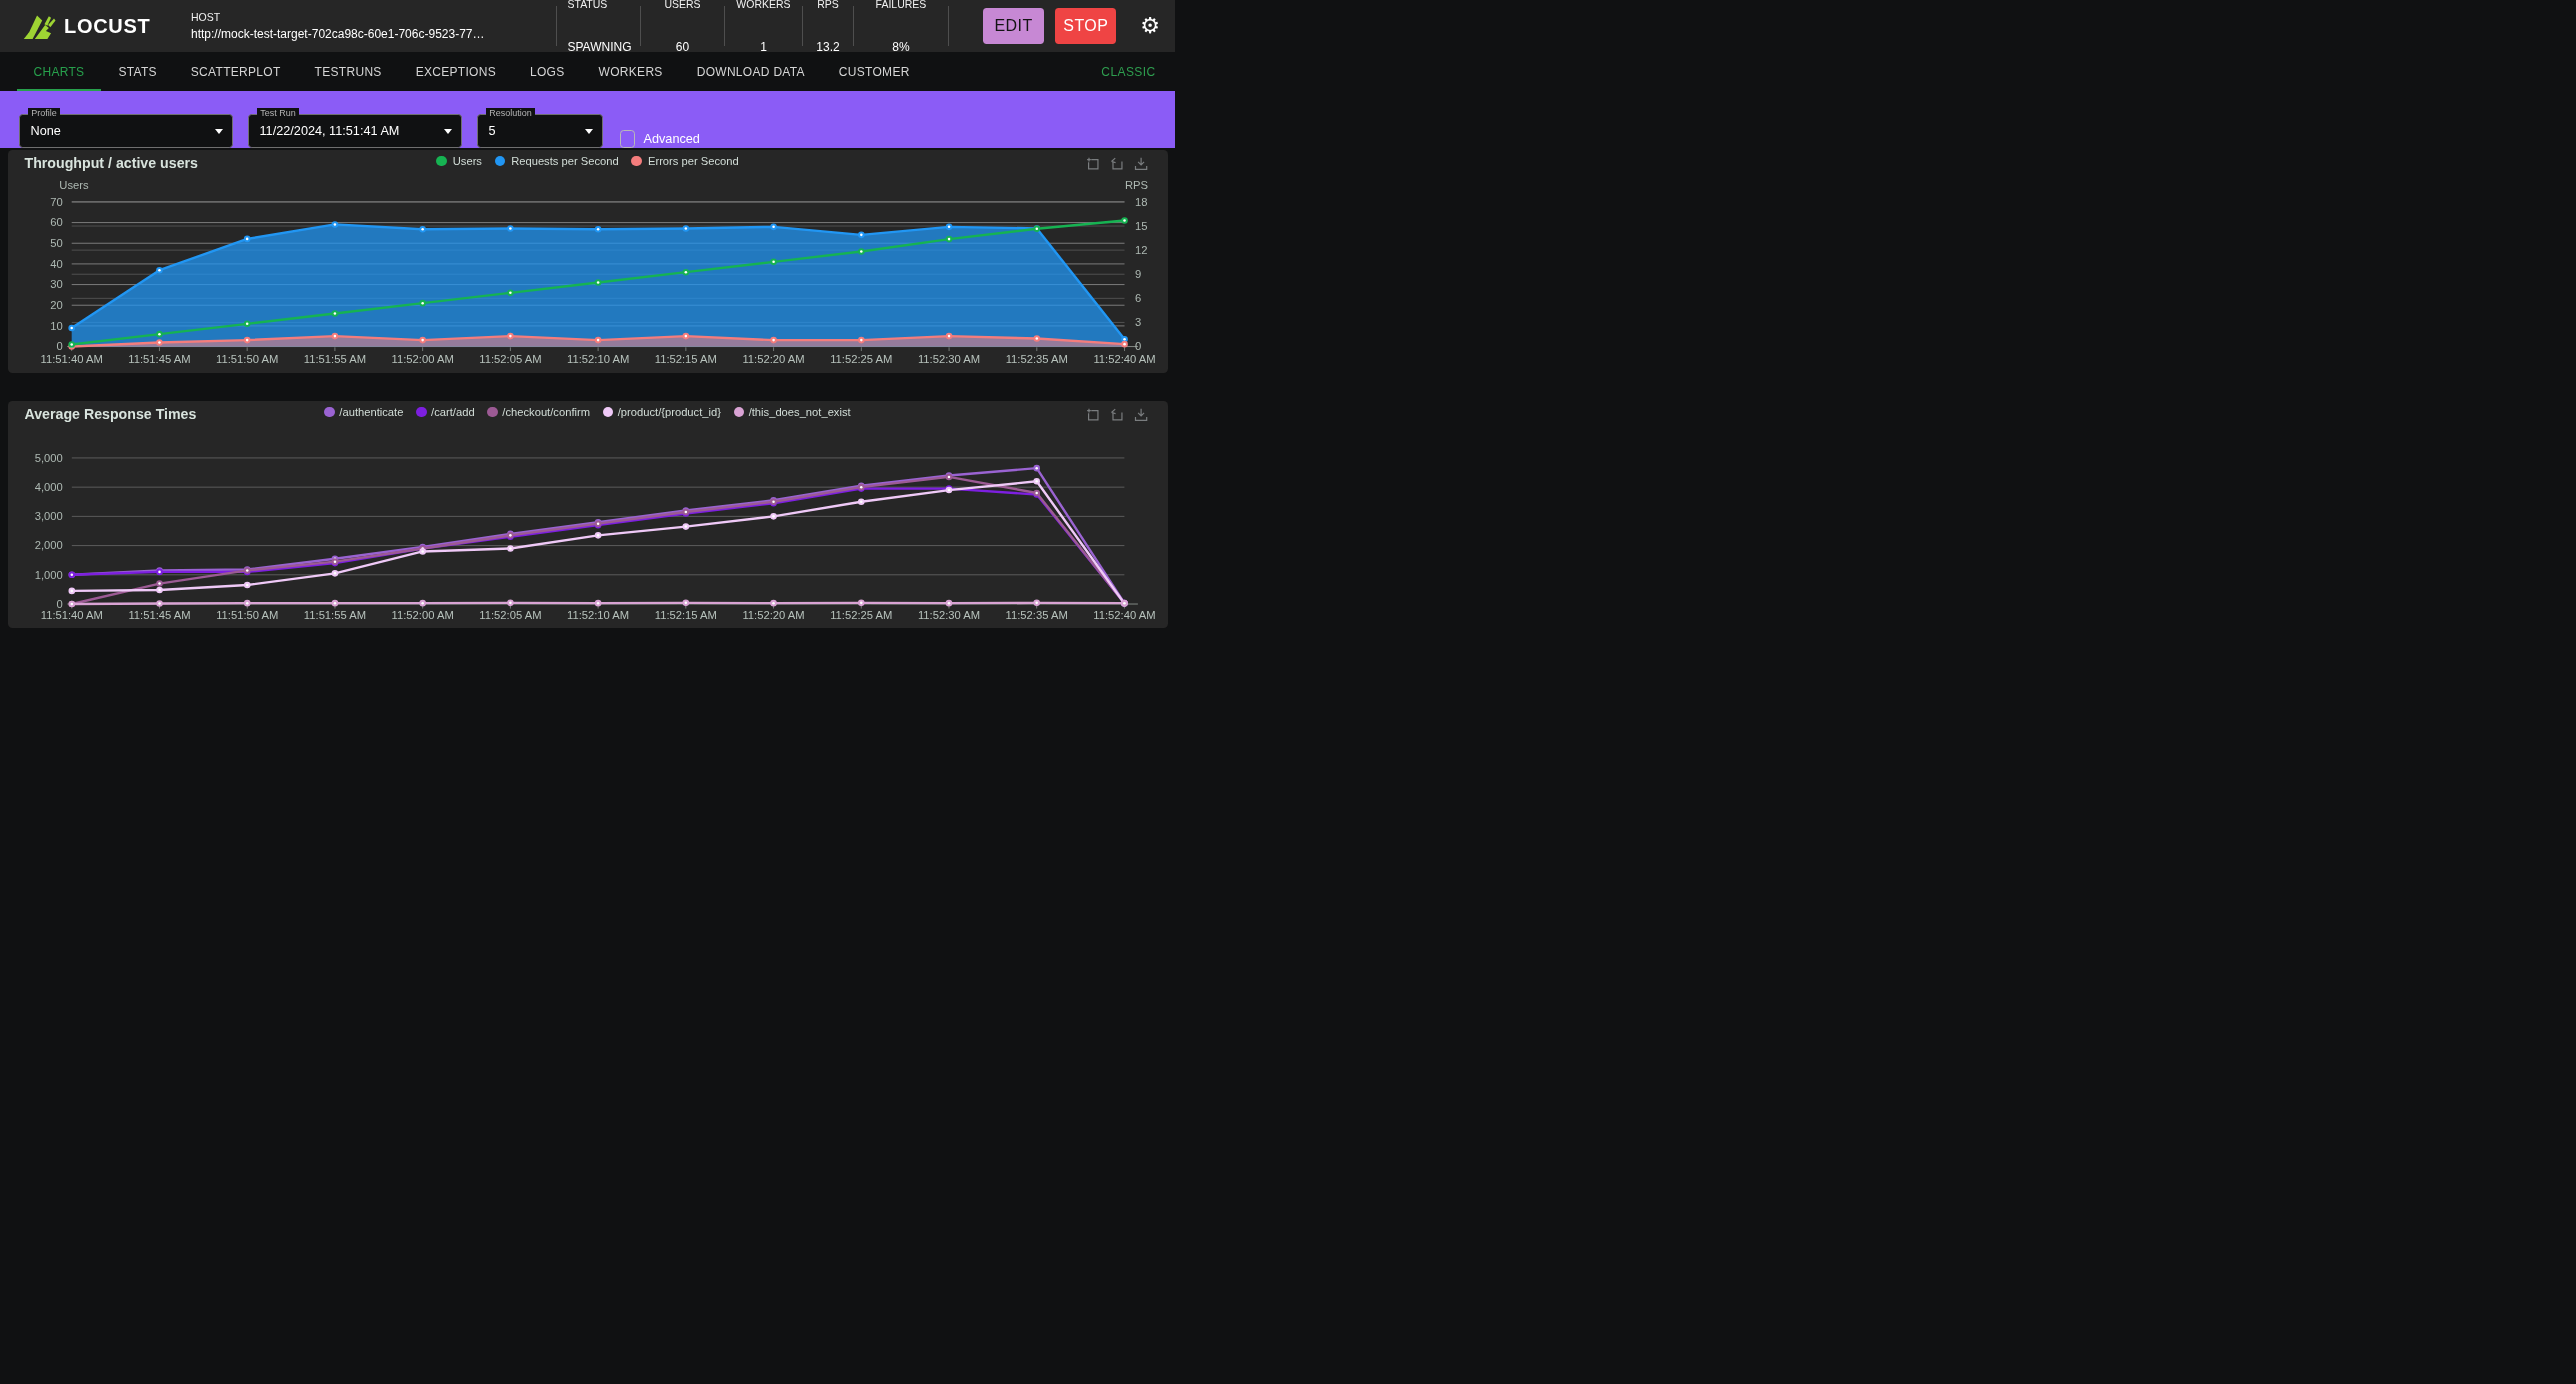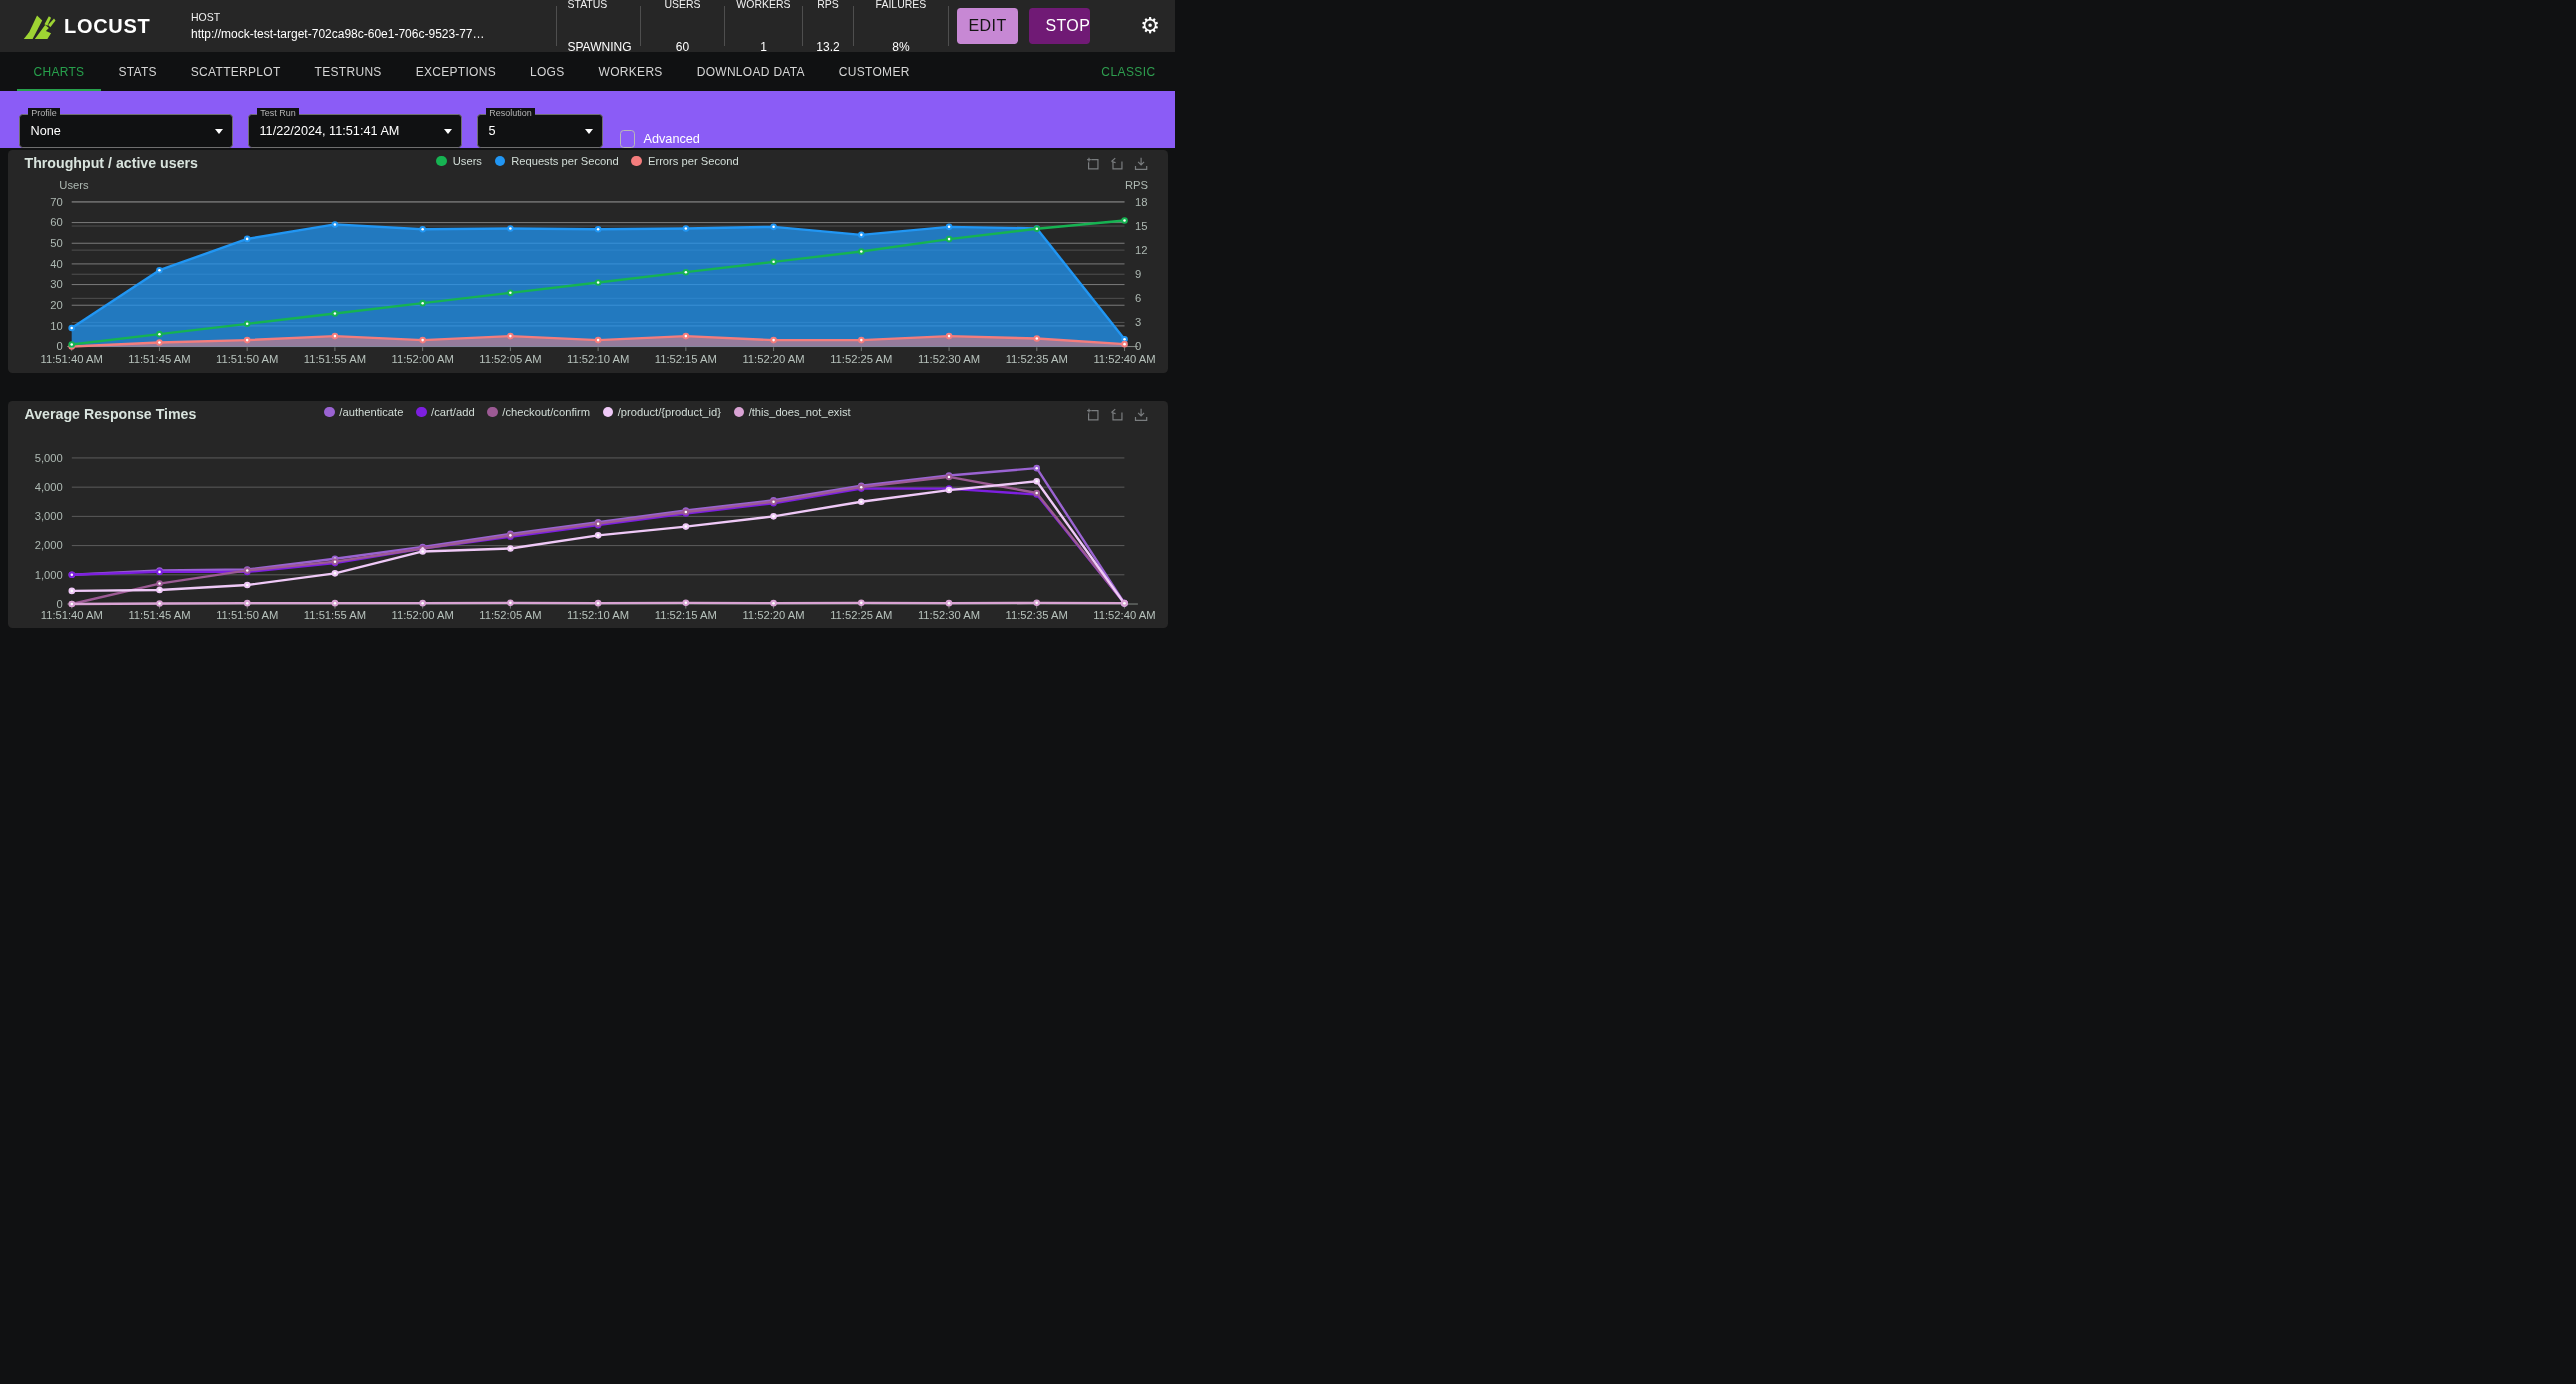--- a/index.html
+++ b/index.html
@@ -16,21 +16,21 @@
           justify-content:center; padding:0 10.5px; flex:0 0 auto; }
   .stat .s-label { font-size:10.5px; color:#f2f2f2; margin-bottom:5.2px; }
   .stat .s-value { font-size:12px; color:#fff;margin-top:24px; }
   .stat.centered { text-align:center; }
   .stat.w-status { width:84px; } .stat.w-users { width:84px; } .stat.w-workers { width:78px; }
   .stat.w-rps { width:51px; } .stat.w-fail { width:96px; border-right:0.7px solid #4e4e4e; }
   .header-spacer { flex:1; }
   .btn { border:none; border-radius:3.7px; height:36px; width:61px; font-size:16px;
          letter-spacing:0.4px; cursor:pointer; font-family:inherit; }
   .btn-edit { background:#c788d4; color:#141414; margin-right:11.2px; }
-  .btn-stop { background:#701a75; color:#fff; margin-right:50px;text-align:right; }
+  .btn-stop { background:#ef4444; color:#fff; margin-right:24px; }
   .gear { font-size:22px; color:#fff; margin-right:15px; cursor:pointer; line-height:1; }
   
   .tabbar { display:flex; align-items:stretch; height:39px; background:#101112; padding-left:16.5px; }
   .tab { position:relative; display:flex; align-items:center; padding:12px 17px; font-size:12px;
          letter-spacing:0.3px; color:#d6d6d6; cursor:pointer; }
   .tab.active { color:#27a04c; }
   .tab.active .tab-underline { position:absolute; left:0; right:0; bottom:0; height:2.2px; background:#27a04c; }
   .tab-spacer { flex:1; }
   .classic { display:flex; align-items:center; margin-right:19.5px; font-size:12px;
              color:#2e9e4f; letter-spacing:0.4px; cursor:pointer; }

